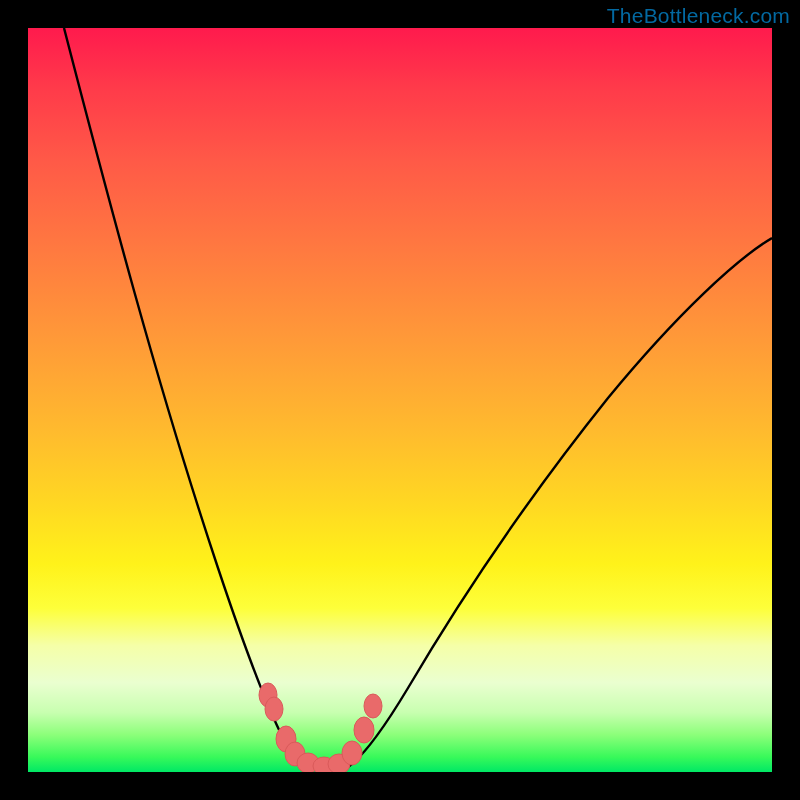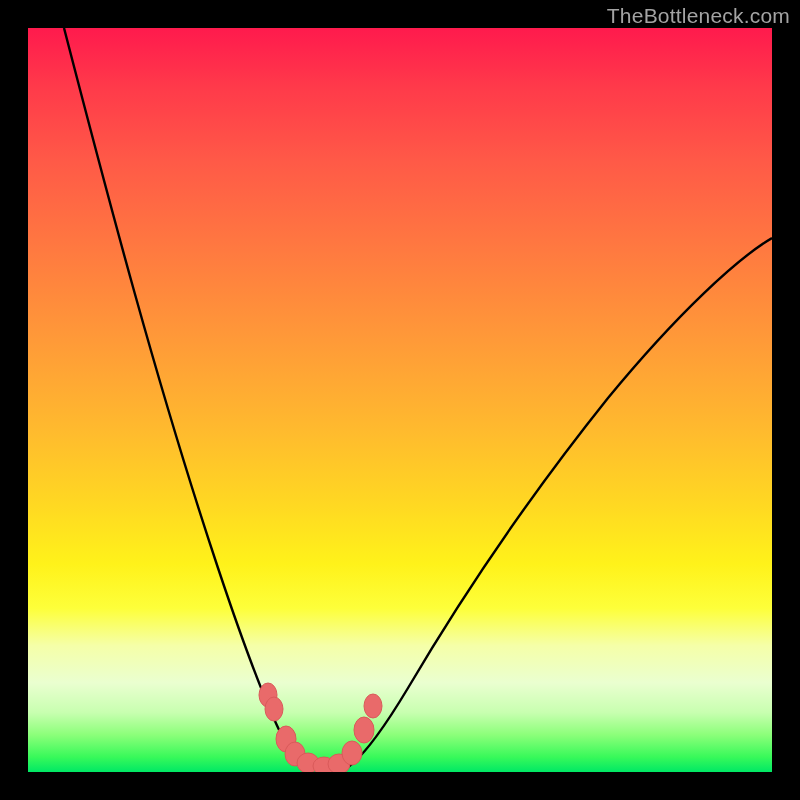--- a/index.html
+++ b/index.html
@@ -50,21 +50,21 @@
     left: 0;
     top: 0;
     width: 744px;
     height: 744px;
     pointer-events: none;
   }
   .watermark {
     position: absolute;
     top: 4px;
     right: 10px;
-    color: #a3a3a3;
+    color: #0369a1;
     font-size: 21px;
     letter-spacing: 0.2px;
     user-select: none;
   }
 </style>
 </head>
 <body>
 
 <div class="frame">
   <div class="plot">

